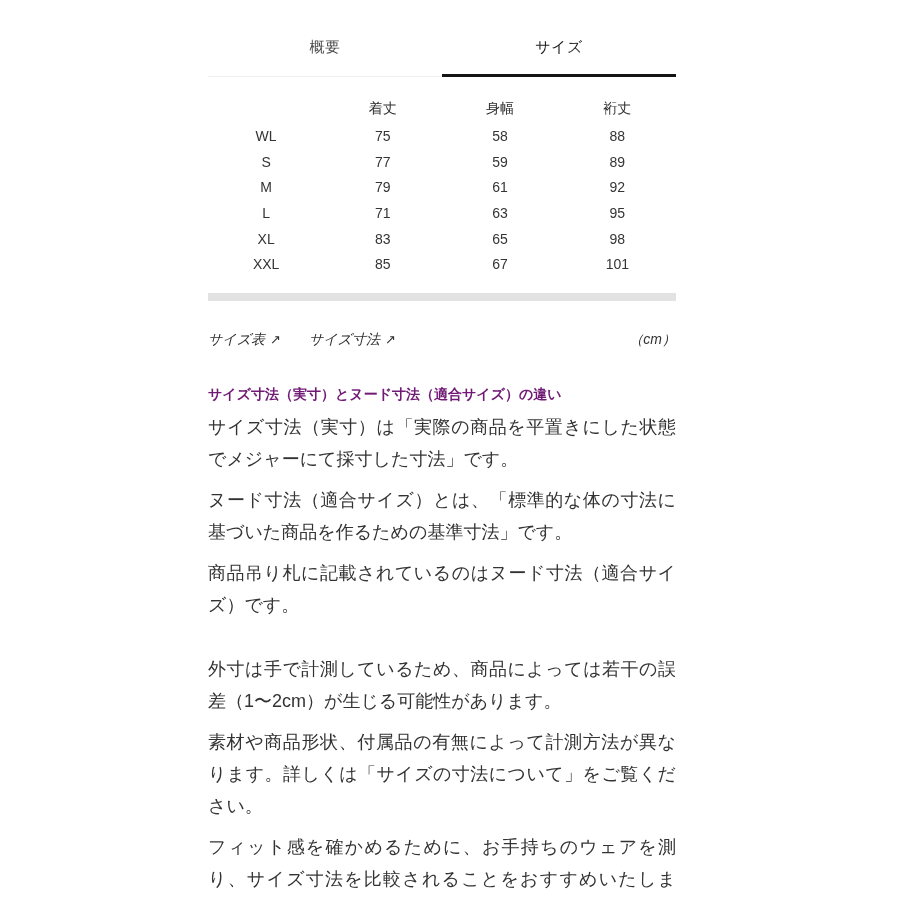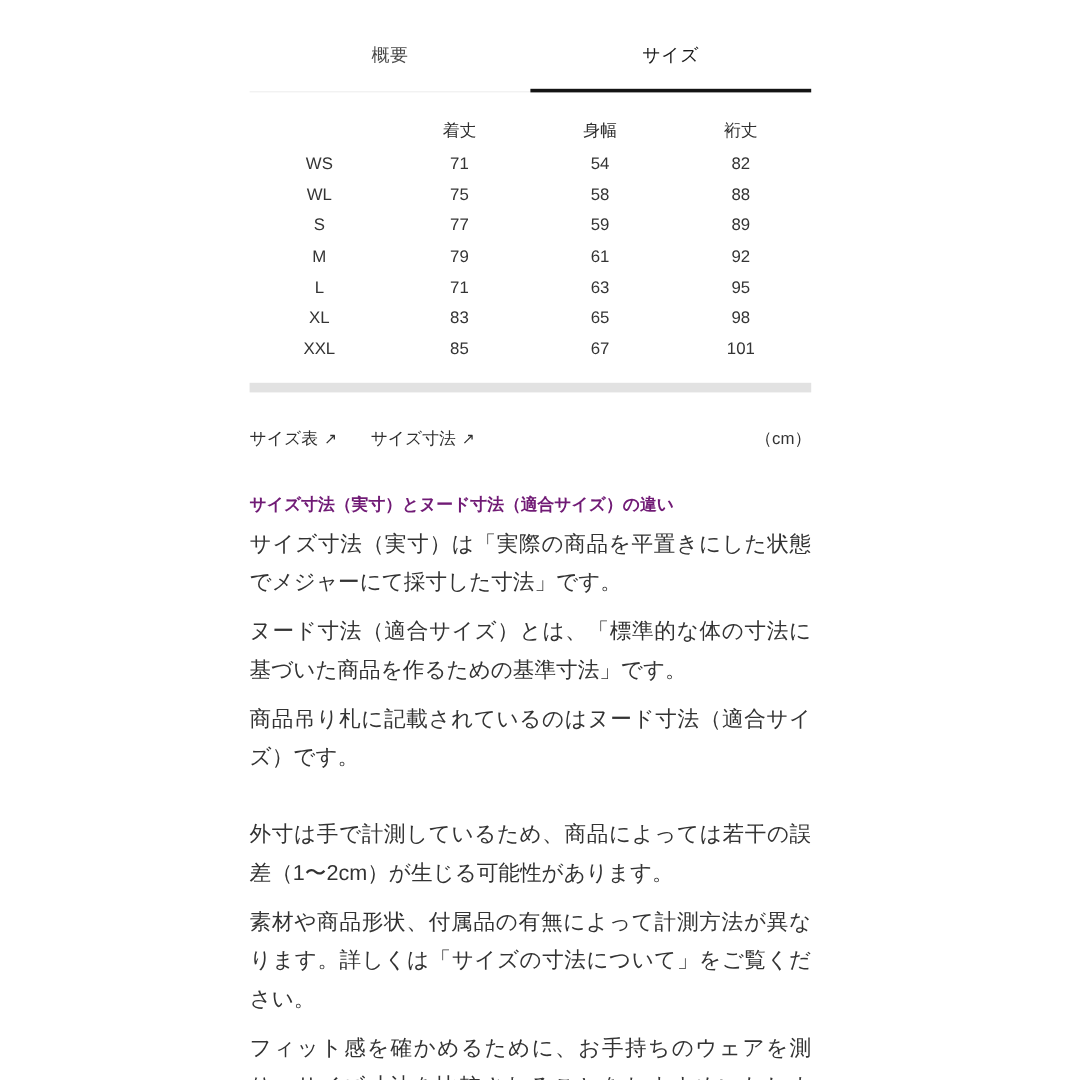--- a/index.html
+++ b/index.html
@@ -92,20 +92,21 @@
 
   
   .links-row {
     display: flex;
     align-items: baseline;
     width: 468px;
     margin-top: 28px;
     font-size: 14px;
     line-height: 20px;
     color: #333333;
+    font-style: italic;
   }
   .link-item {
     margin-right: 28px;
     white-space: nowrap;
     cursor: pointer;
     color: #2f2f2f;
   }
   .link-item .arrow {
     margin-left: 5px;
     font-size: 13px;
@@ -165,26 +166,20 @@
       <thead>
         <tr>
           <th></th>
           <th>着丈</th>
           <th>身幅</th>
           <th>裄丈</th>
         </tr>
       </thead>
       <tbody>
         <tr>
-          <td>WS</td>
-          <td>71</td>
-          <td>54</td>
-          <td>82</td>
-        </tr>
-        <tr>
           <td>WL</td>
           <td>75</td>
           <td>58</td>
           <td>88</td>
         </tr>
         <tr>
           <td>S</td>
           <td>77</td>
           <td>59</td>
           <td>89</td>

